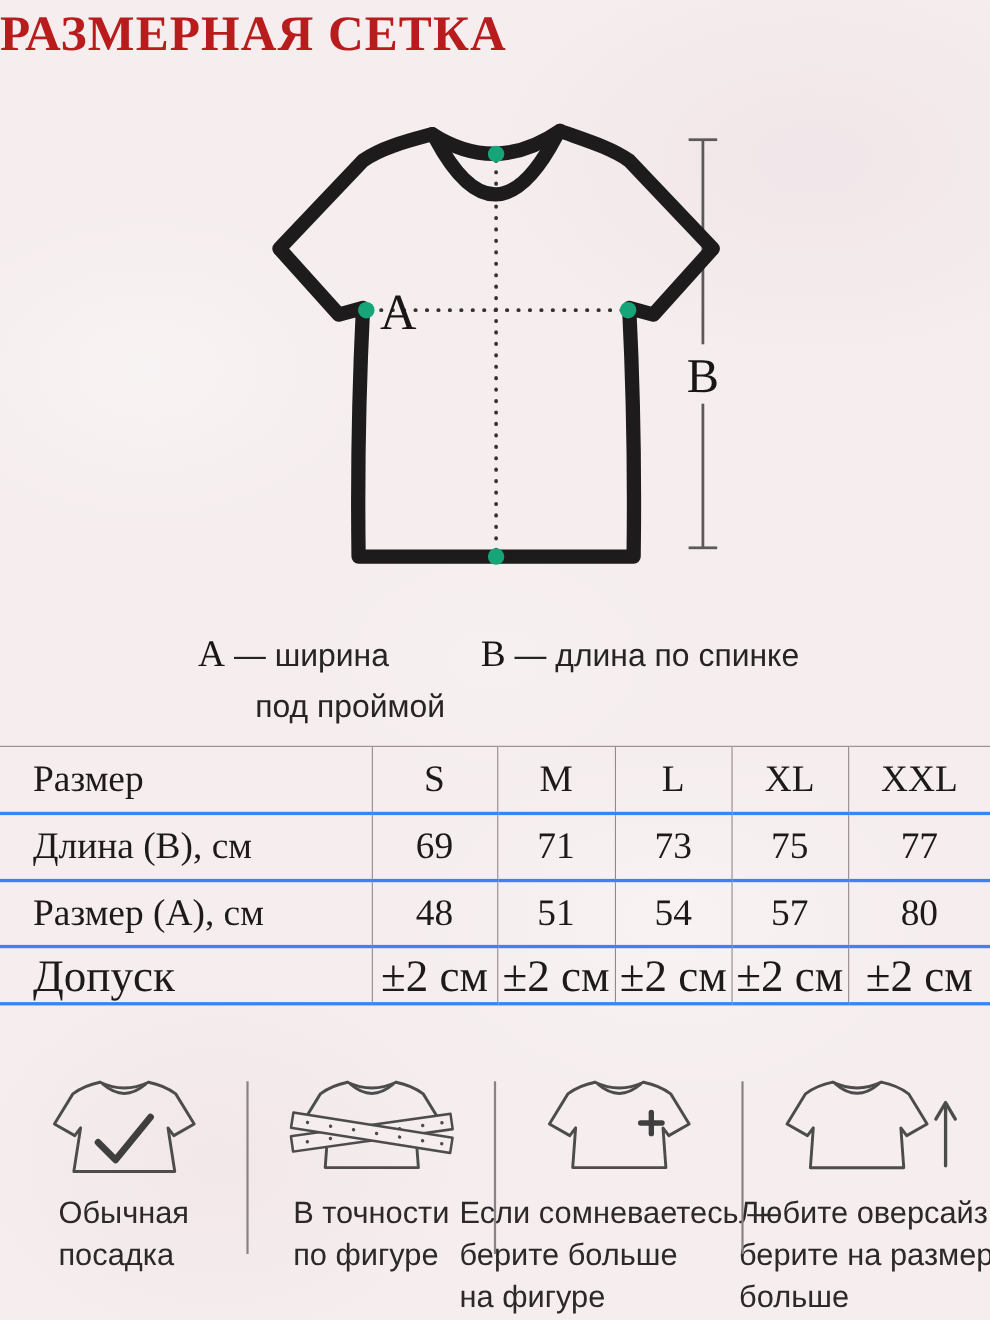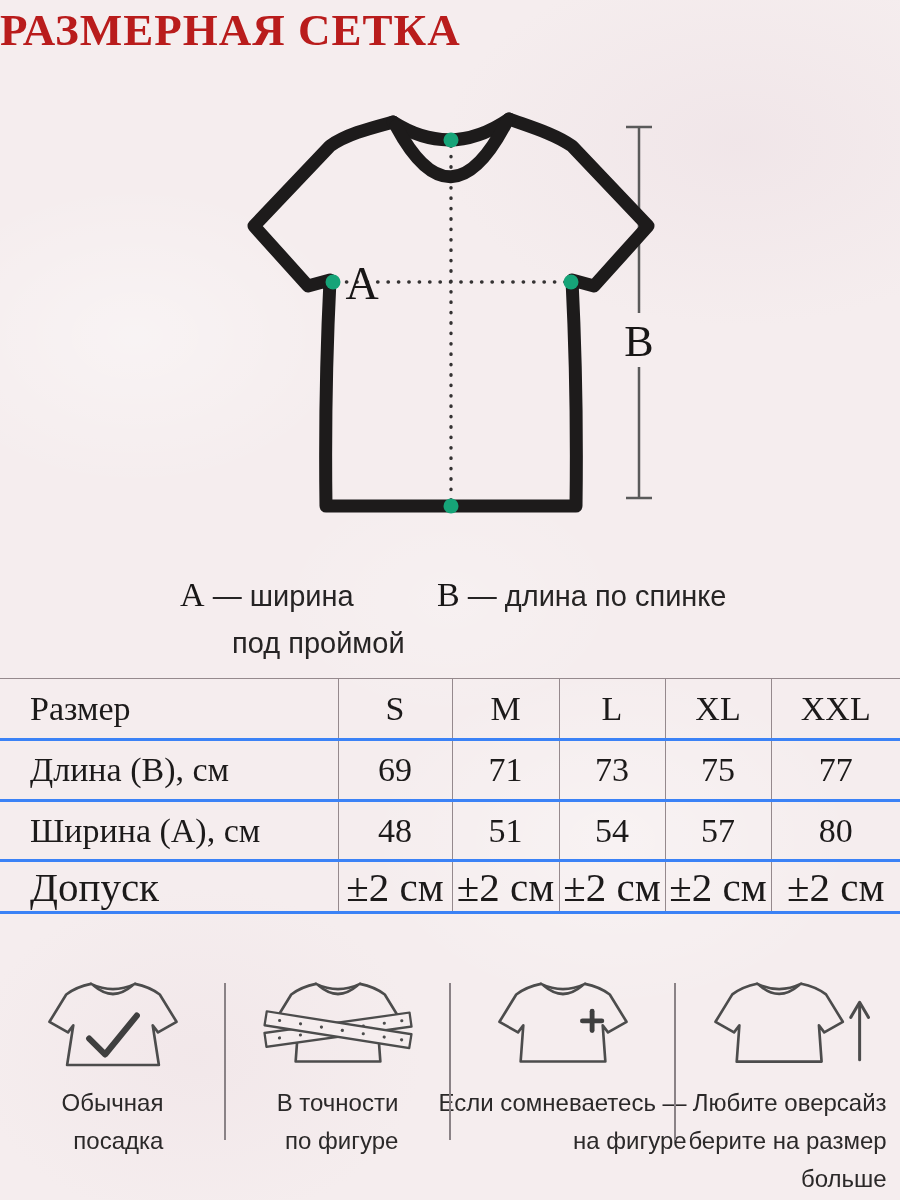--- a/index.html
+++ b/index.html
@@ -39,21 +39,21 @@
   .size-table .lbl{text-align:left;padding-left:30px;}
   .size-table .vline{border-left:1px solid #95898d;}
   .size-table tr.hdr td,.size-table tr.hdr th{height:59px;}
   .size-table tr.r1 td{height:58px;}
   .size-table tr.r2 td{height:57px;}
   .size-table tr.r3 td{height:49px;font-size:41px;}
   
   .fit-guide{position:absolute;left:0;top:963px;width:900px;display:flex;}
   .fit-cell{width:225px;display:flex;flex-direction:column;align-items:center;}
   .fit-icon-wrap{height:112px;display:flex;align-items:flex-end;justify-content:center;}
-  .fit-caption{margin-top:9px;text-align:right;font-size:24px;line-height:38px;color:#2b2929;white-space:nowrap;}
+  .fit-caption{margin-top:9px;text-align:left;font-size:28px;line-height:38px;color:#2b2929;white-space:nowrap;}
   .fit-divider{position:absolute;top:20px;width:2px;height:157px;background:#8a8286;}
   .d1{left:224px;} .d2{left:449px;} .d3{left:674px;}
 </style>
 </head>
 <body>
 
 <div class="title">РАЗМЕРНАЯ СЕТКА</div>
 
 <svg class="diagram" width="450" height="450" viewBox="0 0 450 450">
 
@@ -114,21 +114,21 @@
   </tr>
   <tr class="r1">
     <td class="lbl">Длина (B), см</td>
     <td class="vline">69</td>
     <td class="vline">71</td>
     <td class="vline">73</td>
     <td class="vline">75</td>
     <td class="vline">77</td>
   </tr>
   <tr class="r2">
-    <td class="lbl">Ширина (A), см</td>
+    <td class="lbl">Размер (A), см</td>
     <td class="vline">48</td>
     <td class="vline">51</td>
     <td class="vline">54</td>
     <td class="vline">57</td>
     <td class="vline">80</td>
   </tr>
   <tr class="r3">
     <td class="lbl">Допуск</td>
     <td class="vline">±2 см</td>
     <td class="vline">±2 см</td>
@@ -204,20 +204,21 @@
         <path d="M 60,12 Q 85,24 110,12"></path>
         <path d="M 63,14 Q 85,33 107,14"></path>
         <g stroke="#3f3f3f" stroke-width="5.5">
           <line x1="118" y1="43" x2="118" y2="65"></line>
           <line x1="107" y1="54" x2="129" y2="54"></line>
         </g>
       </svg>
     </div>
     <div class="fit-caption">
       <div>Если сомневаетесь —</div>
+      <div>берите больше</div>
       <div>на фигуре</div>
     </div>
   </div>
 
   <div class="fit-cell">
     <div class="fit-icon-wrap">
       <svg width="168" height="102" viewBox="0 0 190 115" fill="none" stroke="#4c4c4c" stroke-width="3" stroke-linejoin="round" stroke-linecap="round">
         <path d="M 60,12 C 50,14 40,18 32,24 L 13,55 L 34,67 L 40,59 L 37,100 L 133,100 L 130,59 L 136,67 L 157,55 L 138,24 C 130,18 120,14 110,12"></path>
         <path d="M 60,12 Q 85,24 110,12"></path>
         <path d="M 63,14 Q 85,33 107,14"></path>

